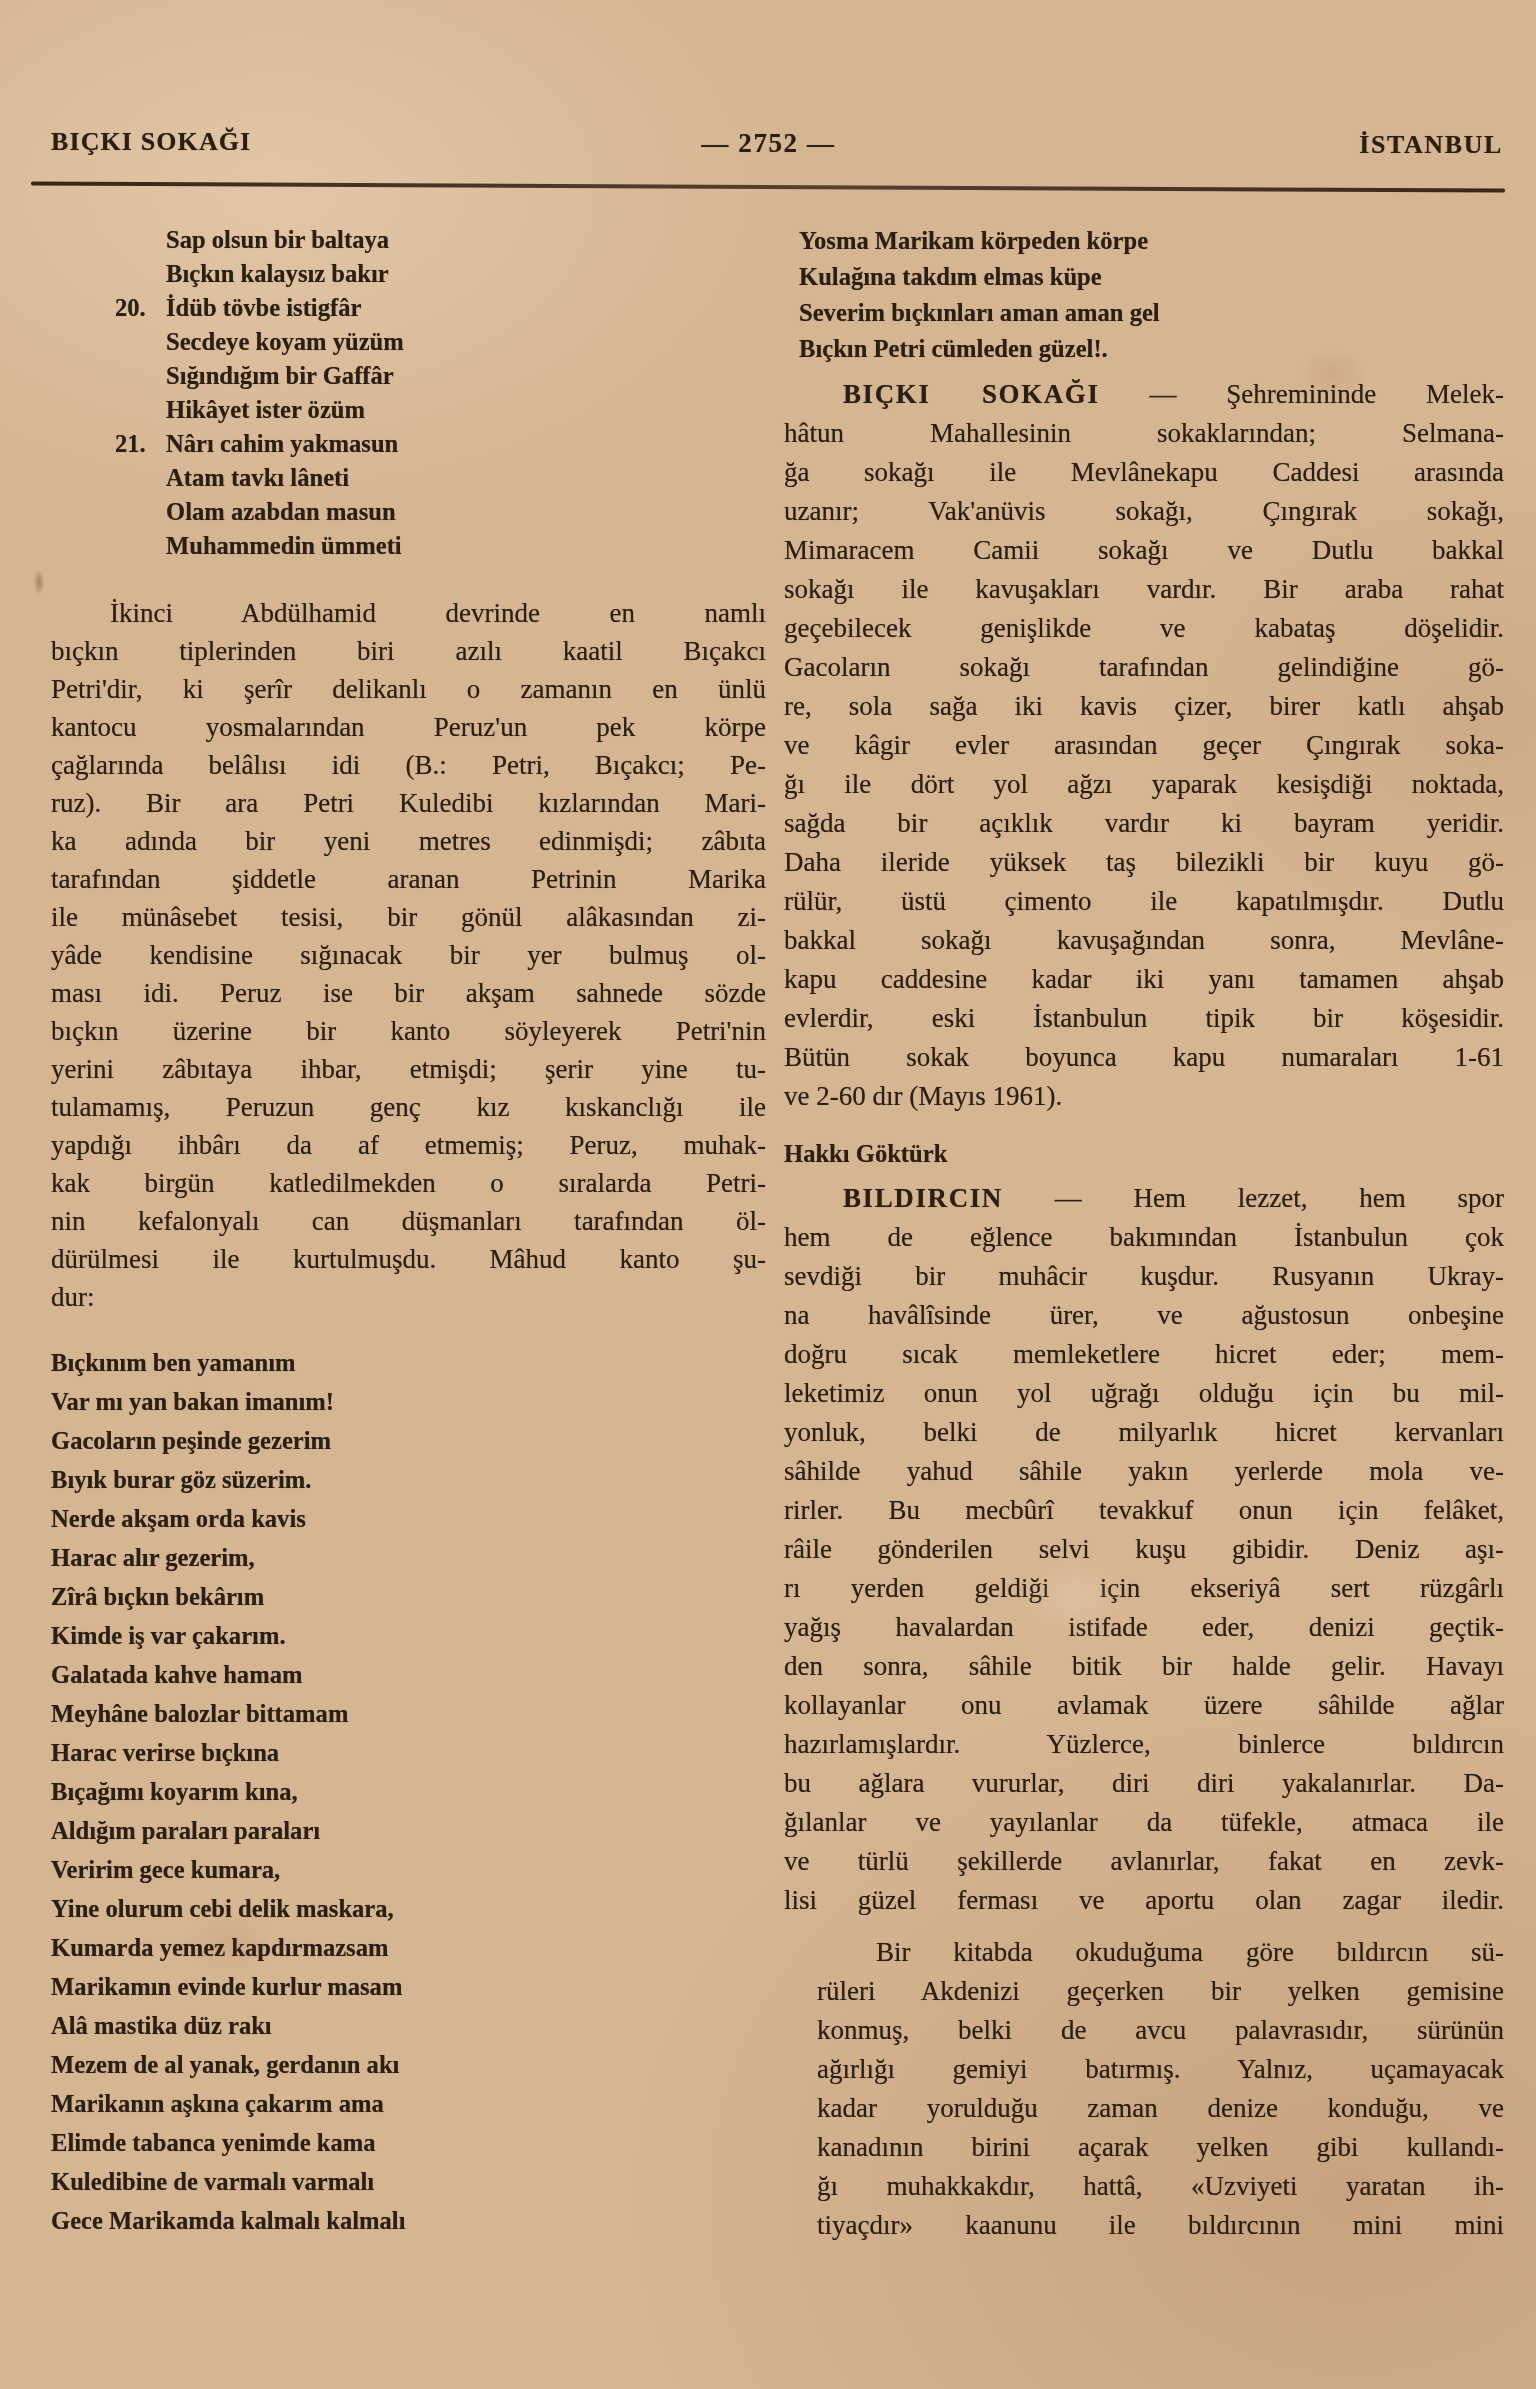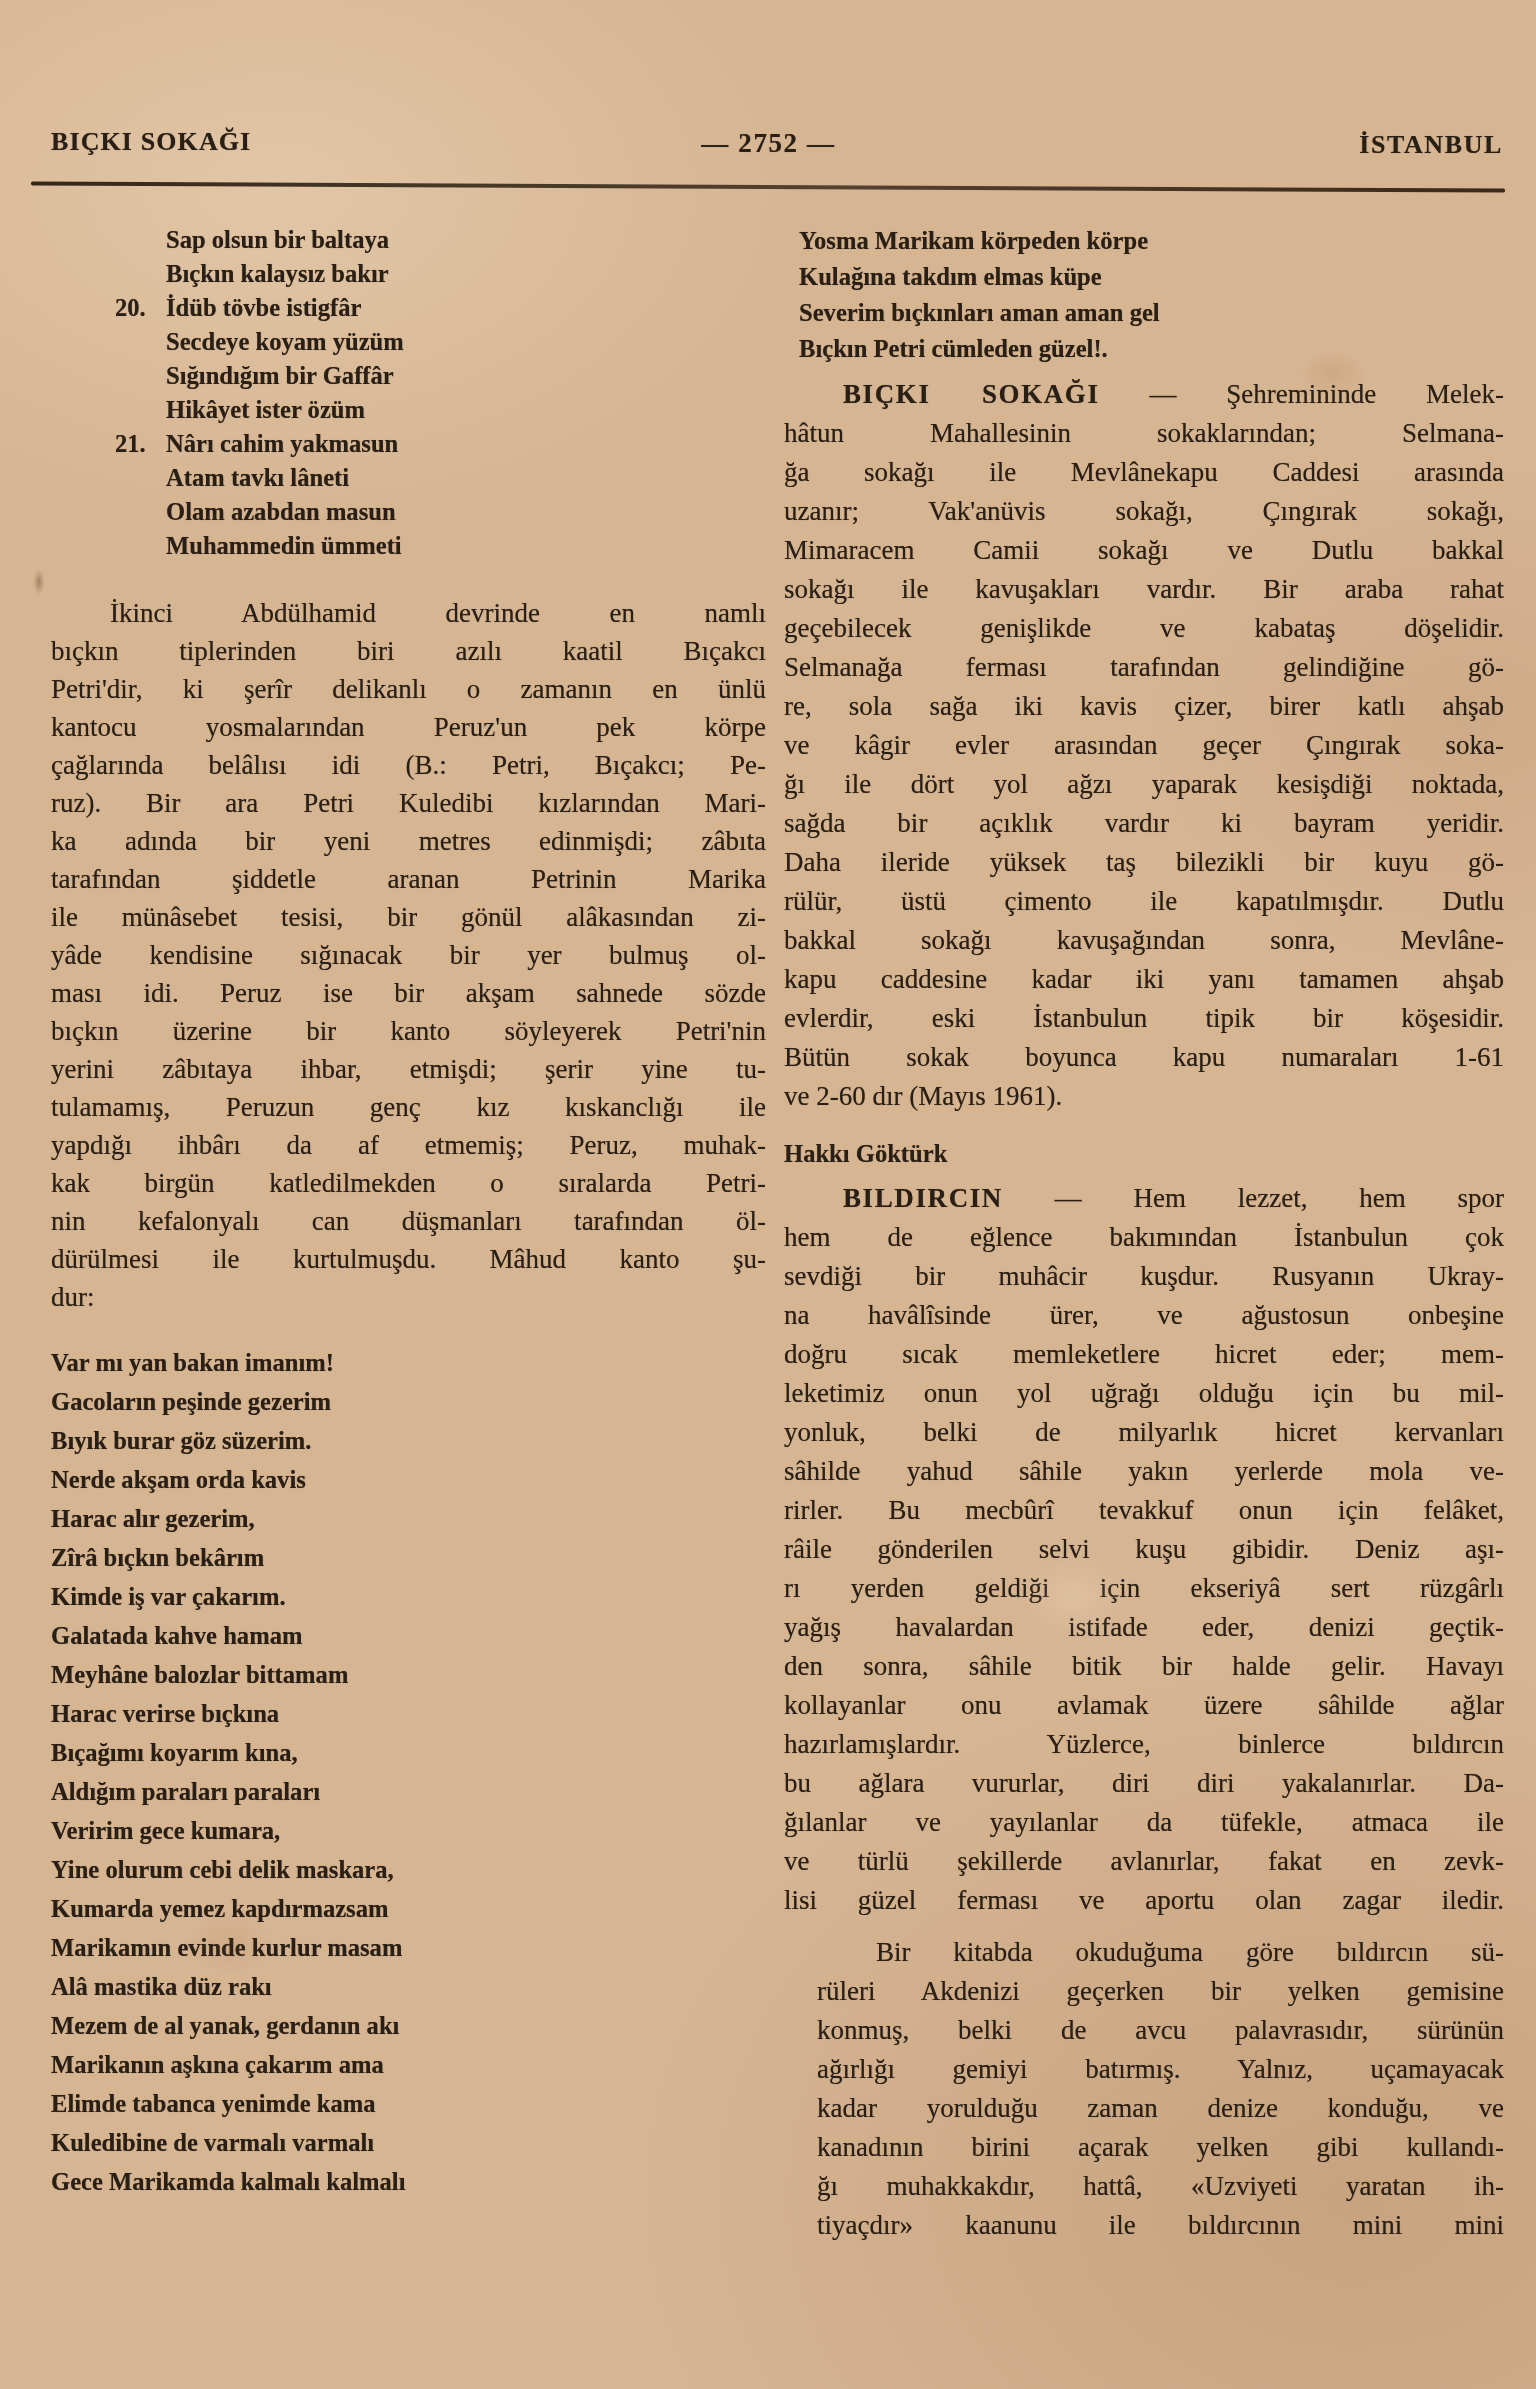--- a/index.html
+++ b/index.html
@@ -109,20 +109,21 @@
         <div class="tline">yerini zâbıtaya ihbar, etmişdi; şerir yine tu-</div>
         <div class="tline">tulamamış, Peruzun genç kız kıskanclığı ile</div>
         <div class="tline">yapdığı ihbârı da af etmemiş; Peruz, muhak-</div>
         <div class="tline">kak birgün katledilmekden o sıralarda Petri-</div>
         <div class="tline">nin kefalonyalı can düşmanları tarafından öl-</div>
         <div class="tline">dürülmesi ile kurtulmuşdu. Mâhud kanto şu-</div>
         <div class="tline">dur:</div>
       </div>
 
     <div class="kanto">
+        <div class="kline">Bıçkınım ben yamanım</div>
         <div class="kline">Var mı yan bakan imanım!</div>
         <div class="kline">Gacoların peşinde gezerim</div>
         <div class="kline">Bıyık burar göz süzerim.</div>
         <div class="kline">Nerde akşam orda kavis</div>
         <div class="kline">Harac alır gezerim,</div>
         <div class="kline">Zîrâ bıçkın bekârım</div>
         <div class="kline">Kimde iş var çakarım.</div>
         <div class="kline">Galatada kahve hamam</div>
         <div class="kline">Meyhâne balozlar bittamam</div>
         <div class="kline">Harac verirse bıçkına</div>
@@ -151,21 +152,21 @@
 
     <div class="entry entry-bicki">
       <div class="lead-line"><b>BIÇKI SOKAĞI</b><span> — Şehremininde Melek-</span></div>
       <div>
           <div class="tline">hâtun Mahallesinin sokaklarından; Selmana-</div>
           <div class="tline">ğa sokağı ile Mevlânekapu Caddesi arasında</div>
           <div class="tline">uzanır; Vak'anüvis sokağı, Çıngırak sokağı,</div>
           <div class="tline">Mimaracem Camii sokağı ve Dutlu bakkal</div>
           <div class="tline">sokağı ile kavuşakları vardır. Bir araba rahat</div>
           <div class="tline">geçebilecek genişlikde ve kabataş döşelidir.</div>
-          <div class="tline">Selmanağa ferması tarafından gelindiğine gö-</div>
+          <div class="tline">Gacoların sokağı tarafından gelindiğine gö-</div>
           <div class="tline">re, sola sağa iki kavis çizer, birer katlı ahşab</div>
           <div class="tline">ve kâgir evler arasından geçer Çıngırak soka-</div>
           <div class="tline">ğı ile dört yol ağzı yaparak kesişdiği noktada,</div>
           <div class="tline">sağda bir açıklık vardır ki bayram yeridir.</div>
           <div class="tline">Daha ileride yüksek taş bilezikli bir kuyu gö-</div>
           <div class="tline">rülür, üstü çimento ile kapatılmışdır. Dutlu</div>
           <div class="tline">bakkal sokağı kavuşağından sonra, Mevlâne-</div>
           <div class="tline">kapu caddesine kadar iki yanı tamamen ahşab</div>
           <div class="tline">evlerdir, eski İstanbulun tipik bir köşesidir.</div>
           <div class="tline">Bütün sokak boyunca kapu numaraları 1-61</div>

